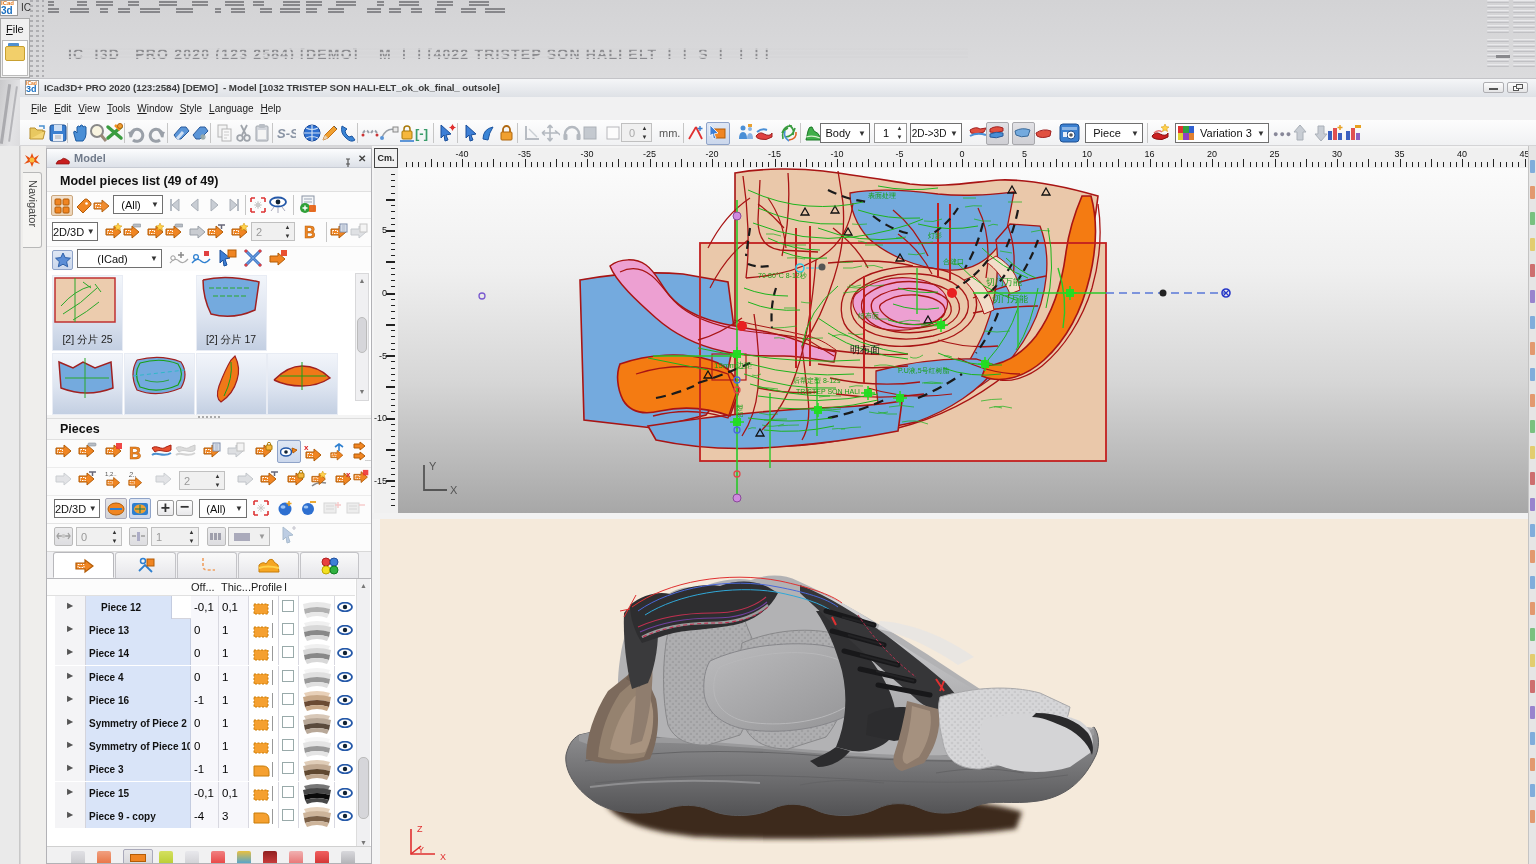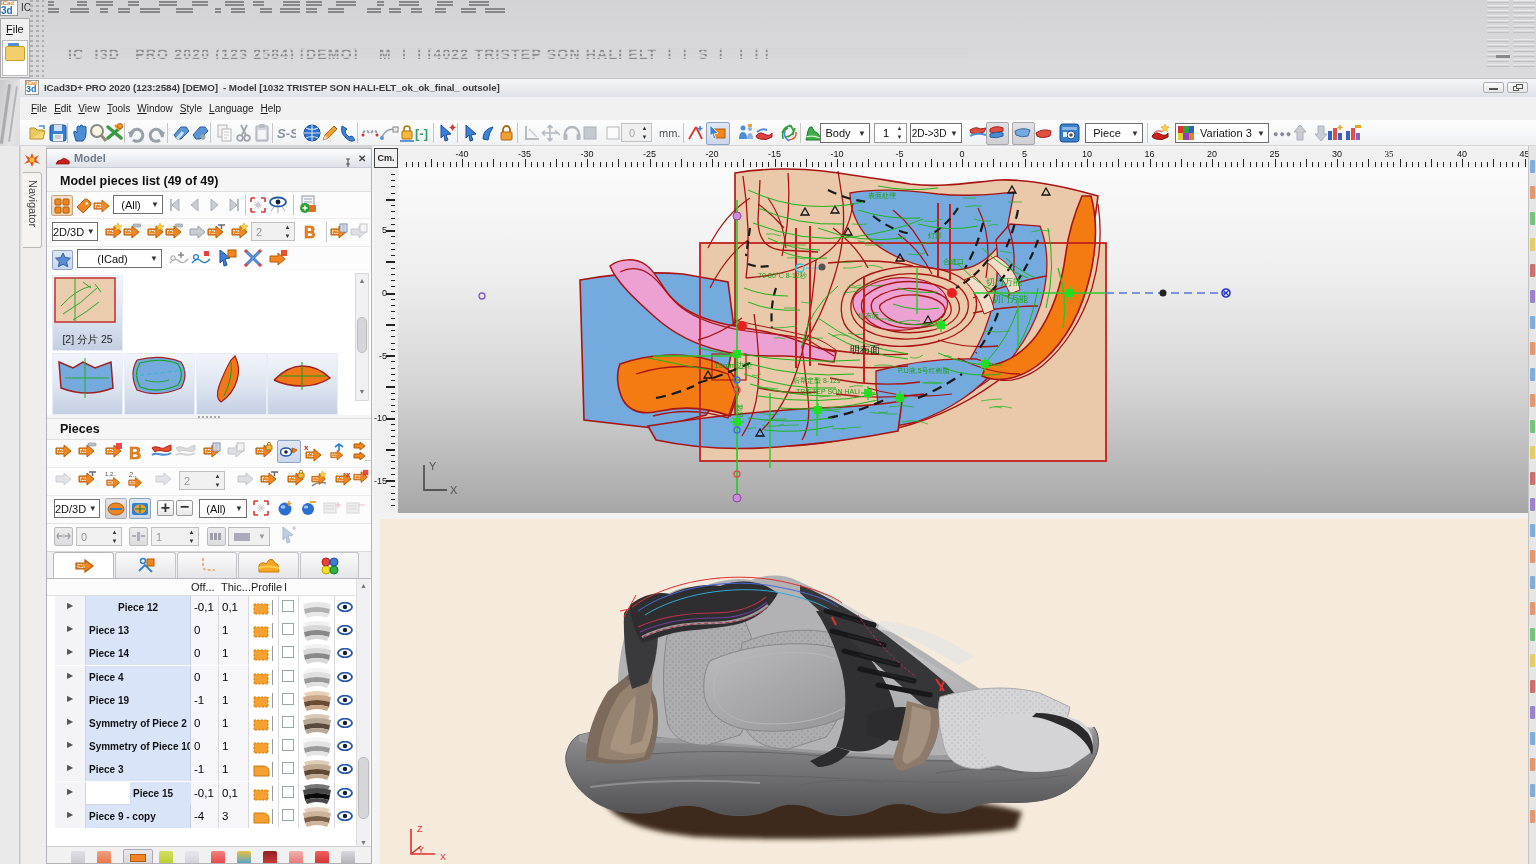--- a/index.html
+++ b/index.html
@@ -682,20 +682,27 @@
     <div class="abs" style="left:5px;top:126px;width:71px;height:76px;background:linear-gradient(#f2f5fa 0%,#dde4f0 55%,#c3cfe2 100%);border:1px solid #e8ecf4;overflow:hidden;">
       <svg width="69" height="52" style="display:block">
         <rect x="2" y="2" width="60" height="44" fill="#ecccae"></rect>
         <rect x="2" y="2" width="60" height="44" fill="none" stroke="#c03030" stroke-width="1.5"></rect>
         <path d="M8,30 q14,-16 30,-20 M10,38 q18,-10 34,-26 M20,44 q14,-8 26,-18" stroke="#2aa82a" stroke-width="1" fill="none"></path>
         <path d="M30,6 l8,6 M42,8 l6,8" stroke="#2aa82a" stroke-width="1"></path>
         <path d="M22,2 v44" stroke="#2aa82a" stroke-width="1"></path>
       </svg>
       <div style="position:absolute;left:0;right:0;bottom:3px;text-align:center;font-size:10.5px;color:#222;">[2] 分片 25</div>
     </div>
+    <div class="abs" style="left:148.5px;top:126px;width:71px;height:76px;background:linear-gradient(#f2f5fa 0%,#dde4f0 55%,#c3cfe2 100%);border:1px solid #e8ecf4;overflow:hidden;">
+      <svg width="69" height="52" style="display:block">
+        <path d="M6,4 Q30,-2 62,6 L58,34 Q36,44 14,38 Q6,22 6,4" fill="#74aade" stroke="#a02020" stroke-width="1.5"></path>
+        <path d="M12,12 h40 M16,20 h34" stroke="#2aa82a" stroke-width="1" stroke-dasharray="5,2"></path>
+      </svg>
+      <div style="position:absolute;left:0;right:0;bottom:3px;text-align:center;font-size:10.5px;color:#222;">[2] 分片 17</div>
+    </div>
     <div class="abs" style="left:5px;top:204px;width:71px;height:62px;background:linear-gradient(#f2f5fa 0%,#dde4f0 55%,#c3cfe2 100%);border:1px solid #e8ecf4;overflow:hidden;">
       <svg width="69" height="52" style="display:block">
         <path d="M6,8 L20,14 30,8 42,14 58,8 60,34 q-26,10 -52,0 Z" fill="#74aade" stroke="#a02020" stroke-width="1.5"></path>
         <path d="M32,4 v40 M12,24 h44" stroke="#2aa82a" stroke-width="1"></path>
       </svg>
     </div>
     <div class="abs" style="left:77px;top:204px;width:71px;height:62px;background:linear-gradient(#f2f5fa 0%,#dde4f0 55%,#c3cfe2 100%);border:1px solid #e8ecf4;overflow:hidden;">
       <svg width="69" height="52" style="display:block">
         <path d="M12,6 Q36,0 56,8 Q64,20 56,34 Q32,44 12,36 Q4,20 12,6" fill="#74aade" stroke="#a02020" stroke-width="1.2"></path>
         <path d="M15,9 Q36,3 53,10 Q60,20 53,31 Q33,40 15,33 Q8,20 15,9" fill="none" stroke="#18a018" stroke-width="1.2"></path>
@@ -1054,21 +1061,21 @@
       <div class="abs" style="left:0;top:0;width:308px;height:17px;background:#fcfcfc;border-bottom:1px solid #e0e0e0;font-size:11px;color:#222;">
         <span class="abs" style="left:144px;top:2px;">Off...</span>
         <span class="abs" style="left:174px;top:2px;">Thic...</span>
         <span class="abs" style="left:204px;top:2px;">Profile</span>
         <span class="abs" style="left:237px;top:2px;">I</span>
       </div>
       <div class="abs" style="left:8px;top:17px;width:300px;height:23px;border-bottom:1px solid #d4d4dc;">
         <div class="abs" style="left:0;top:0;width:31px;height:23px;background:#f4f4f6;border-right:1px solid #d4d4dc;">
           <span style="position:absolute;left:12px;top:5px;font-size:8px;color:#555;">▶</span>
         </div>
-        <div class="abs" style="left:31px;top:0;width:105px;height:23px;background:#d9e4f8;border-right:1px solid #c4cce0;font-size:10px;font-weight:bold;color:#111;line-height:23px;padding-left:0;white-space:nowrap;overflow:hidden;text-align:center;">Piece 12</div>
+        <div class="abs" style="left:31px;top:0;width:86px;height:23px;background:#d9e4f8;border-right:1px solid #c4cce0;font-size:10px;font-weight:bold;color:#111;line-height:23px;padding-left:15px;white-space:nowrap;overflow:hidden;">Piece 12</div>
         <div class="abs" style="left:136px;top:0;width:28px;height:23px;background:#f7f7fb;border-right:1px solid #d8d8e0;font-size:11.5px;line-height:23px;padding-left:3px;">-0,1</div>
         <div class="abs" style="left:164px;top:0;width:30px;height:23px;background:#f7f7fb;border-right:1px solid #d8d8e0;font-size:11.5px;line-height:23px;padding-left:3px;">0,1</div>
         <div class="abs" style="left:194px;top:0;width:30px;height:23px;background:#fff;border-right:1px solid #d8d8e0;">
           <span class="abs" style="left:4px;top:5px;"><svg width="17" height="12">
               <rect x="1" y="1" width="14" height="10" fill="#f5a030" stroke="#c87d08" stroke-dasharray="2,1.5"></rect>
             </svg></span>
           <span class="abs" style="left:23px;top:4px;width:1px;height:15px;background:#999;"></span>
         </div>
         <div class="abs" style="left:224px;top:0;width:20px;height:23px;background:#fff;border-right:1px solid #d8d8e0;">
           <span class="abs" style="left:3px;top:4px;width:12px;height:12px;background:#fff;border:1.5px solid #9aa;"></span>
@@ -1186,21 +1193,21 @@
               <ellipse cx="8" cy="5" rx="7" ry="4.3" fill="#fff" stroke="#2458a8" stroke-width="1.8"></ellipse>
               <circle cx="8" cy="5" r="2.2" fill="#123"></circle>
             </svg>
           </span>
         </div>
       </div>
       <div class="abs" style="left:8px;top:109.80000000000001px;width:300px;height:23px;border-bottom:1px solid #d4d4dc;">
         <div class="abs" style="left:0;top:0;width:31px;height:23px;background:#f4f4f6;border-right:1px solid #d4d4dc;">
           <span style="position:absolute;left:12px;top:5px;font-size:8px;color:#555;">▶</span>
         </div>
-        <div class="abs" style="left:31px;top:0;width:105px;height:23px;background:#d9e4f8;border-right:1px solid #c4cce0;font-size:10px;font-weight:bold;color:#111;line-height:23px;padding-left:3px;white-space:nowrap;overflow:hidden;">Piece 19</div>
+        <div class="abs" style="left:31px;top:0;width:105px;height:23px;background:#d9e4f8;border-right:1px solid #c4cce0;font-size:10px;font-weight:bold;color:#111;line-height:23px;padding-left:3px;white-space:nowrap;overflow:hidden;">Piece 16</div>
         <div class="abs" style="left:136px;top:0;width:28px;height:23px;background:#f7f7fb;border-right:1px solid #d8d8e0;font-size:11.5px;line-height:23px;padding-left:3px;">-1</div>
         <div class="abs" style="left:164px;top:0;width:30px;height:23px;background:#f7f7fb;border-right:1px solid #d8d8e0;font-size:11.5px;line-height:23px;padding-left:3px;">1</div>
         <div class="abs" style="left:194px;top:0;width:30px;height:23px;background:#fff;border-right:1px solid #d8d8e0;">
           <span class="abs" style="left:4px;top:5px;"><svg width="17" height="12">
               <rect x="1" y="1" width="14" height="10" fill="#f5a030" stroke="#c87d08" stroke-dasharray="2,1.5"></rect>
             </svg></span>
           <span class="abs" style="left:23px;top:4px;width:1px;height:15px;background:#999;"></span>
         </div>
         <div class="abs" style="left:224px;top:0;width:20px;height:23px;background:#fff;border-right:1px solid #d8d8e0;">
           <span class="abs" style="left:3px;top:4px;width:12px;height:12px;background:#fff;border:1.5px solid #9aa;"></span>
@@ -1318,21 +1325,21 @@
               <ellipse cx="8" cy="5" rx="7" ry="4.3" fill="#fff" stroke="#2458a8" stroke-width="1.8"></ellipse>
               <circle cx="8" cy="5" r="2.2" fill="#123"></circle>
             </svg>
           </span>
         </div>
       </div>
       <div class="abs" style="left:8px;top:202.59999999999997px;width:300px;height:23px;border-bottom:1px solid #d4d4dc;">
         <div class="abs" style="left:0;top:0;width:31px;height:23px;background:#f4f4f6;border-right:1px solid #d4d4dc;">
           <span style="position:absolute;left:12px;top:5px;font-size:8px;color:#555;">▶</span>
         </div>
-        <div class="abs" style="left:31px;top:0;width:105px;height:23px;background:#d9e4f8;border-right:1px solid #c4cce0;font-size:10px;font-weight:bold;color:#111;line-height:23px;padding-left:3px;white-space:nowrap;overflow:hidden;margin-left:44px;">Piece 15</div>
+        <div class="abs" style="left:31px;top:0;width:105px;height:23px;background:#d9e4f8;border-right:1px solid #c4cce0;font-size:10px;font-weight:bold;color:#111;line-height:23px;padding-left:3px;white-space:nowrap;overflow:hidden;">Piece 15</div>
         <div class="abs" style="left:136px;top:0;width:28px;height:23px;background:#f7f7fb;border-right:1px solid #d8d8e0;font-size:11.5px;line-height:23px;padding-left:3px;">-0,1</div>
         <div class="abs" style="left:164px;top:0;width:30px;height:23px;background:#f7f7fb;border-right:1px solid #d8d8e0;font-size:11.5px;line-height:23px;padding-left:3px;">0,1</div>
         <div class="abs" style="left:194px;top:0;width:30px;height:23px;background:#fff;border-right:1px solid #d8d8e0;">
           <span class="abs" style="left:4px;top:5px;"><svg width="17" height="12">
               <rect x="1" y="1" width="14" height="10" fill="#f5a030" stroke="#c87d08" stroke-dasharray="2,1.5"></rect>
             </svg></span>
           <span class="abs" style="left:23px;top:4px;width:1px;height:15px;background:#999;"></span>
         </div>
         <div class="abs" style="left:224px;top:0;width:20px;height:23px;background:#fff;border-right:1px solid #d8d8e0;">
           <span class="abs" style="left:3px;top:4px;width:12px;height:12px;background:#fff;border:1.5px solid #9aa;"></span>
@@ -1420,21 +1427,21 @@
     <div class="abs" style="left:361.5px;top:1px;width:30px;text-align:center;font-size:9px;color:#111;">-15</div>
     <div class="abs" style="left:424px;top:1px;width:30px;text-align:center;font-size:9px;color:#111;">-10</div>
     <div class="abs" style="left:486.5px;top:1px;width:30px;text-align:center;font-size:9px;color:#111;">-5</div>
     <div class="abs" style="left:549px;top:1px;width:30px;text-align:center;font-size:9px;color:#111;">0</div>
     <div class="abs" style="left:611.5px;top:1px;width:30px;text-align:center;font-size:9px;color:#111;">5</div>
     <div class="abs" style="left:674px;top:1px;width:30px;text-align:center;font-size:9px;color:#111;">10</div>
     <div class="abs" style="left:736.5px;top:1px;width:30px;text-align:center;font-size:9px;color:#111;">16</div>
     <div class="abs" style="left:799px;top:1px;width:30px;text-align:center;font-size:9px;color:#111;">20</div>
     <div class="abs" style="left:861.5px;top:1px;width:30px;text-align:center;font-size:9px;color:#111;">25</div>
     <div class="abs" style="left:924px;top:1px;width:30px;text-align:center;font-size:9px;color:#111;">30</div>
-    <div class="abs" style="left:986.5px;top:1px;width:30px;text-align:left;font-size:9px;color:#111;font-family:Liberation Serif, serif;">35</div>
+    <div class="abs" style="left:986.5px;top:1px;width:30px;text-align:center;font-size:9px;color:#111;">35</div>
     <div class="abs" style="left:1049px;top:1px;width:30px;text-align:center;font-size:9px;color:#111;">40</div>
     <div class="abs" style="left:1111.5px;top:1px;width:30px;text-align:center;font-size:9px;color:#111;">45</div>
     <div class="abs" style="left:7.75px;top:14px;width:1px;height:5px;background:#222;"></div>
     <div class="abs" style="left:14px;top:14px;width:1px;height:5px;background:#222;"></div>
     <div class="abs" style="left:20.25px;top:14px;width:1px;height:5px;background:#222;"></div>
     <div class="abs" style="left:26.5px;top:14px;width:1px;height:5px;background:#222;"></div>
     <div class="abs" style="left:32.75px;top:11px;width:1px;height:8px;background:#222;"></div>
     <div class="abs" style="left:39px;top:14px;width:1px;height:5px;background:#222;"></div>
     <div class="abs" style="left:45.25px;top:14px;width:1px;height:5px;background:#222;"></div>
     <div class="abs" style="left:51.5px;top:14px;width:1px;height:5px;background:#222;"></div>

